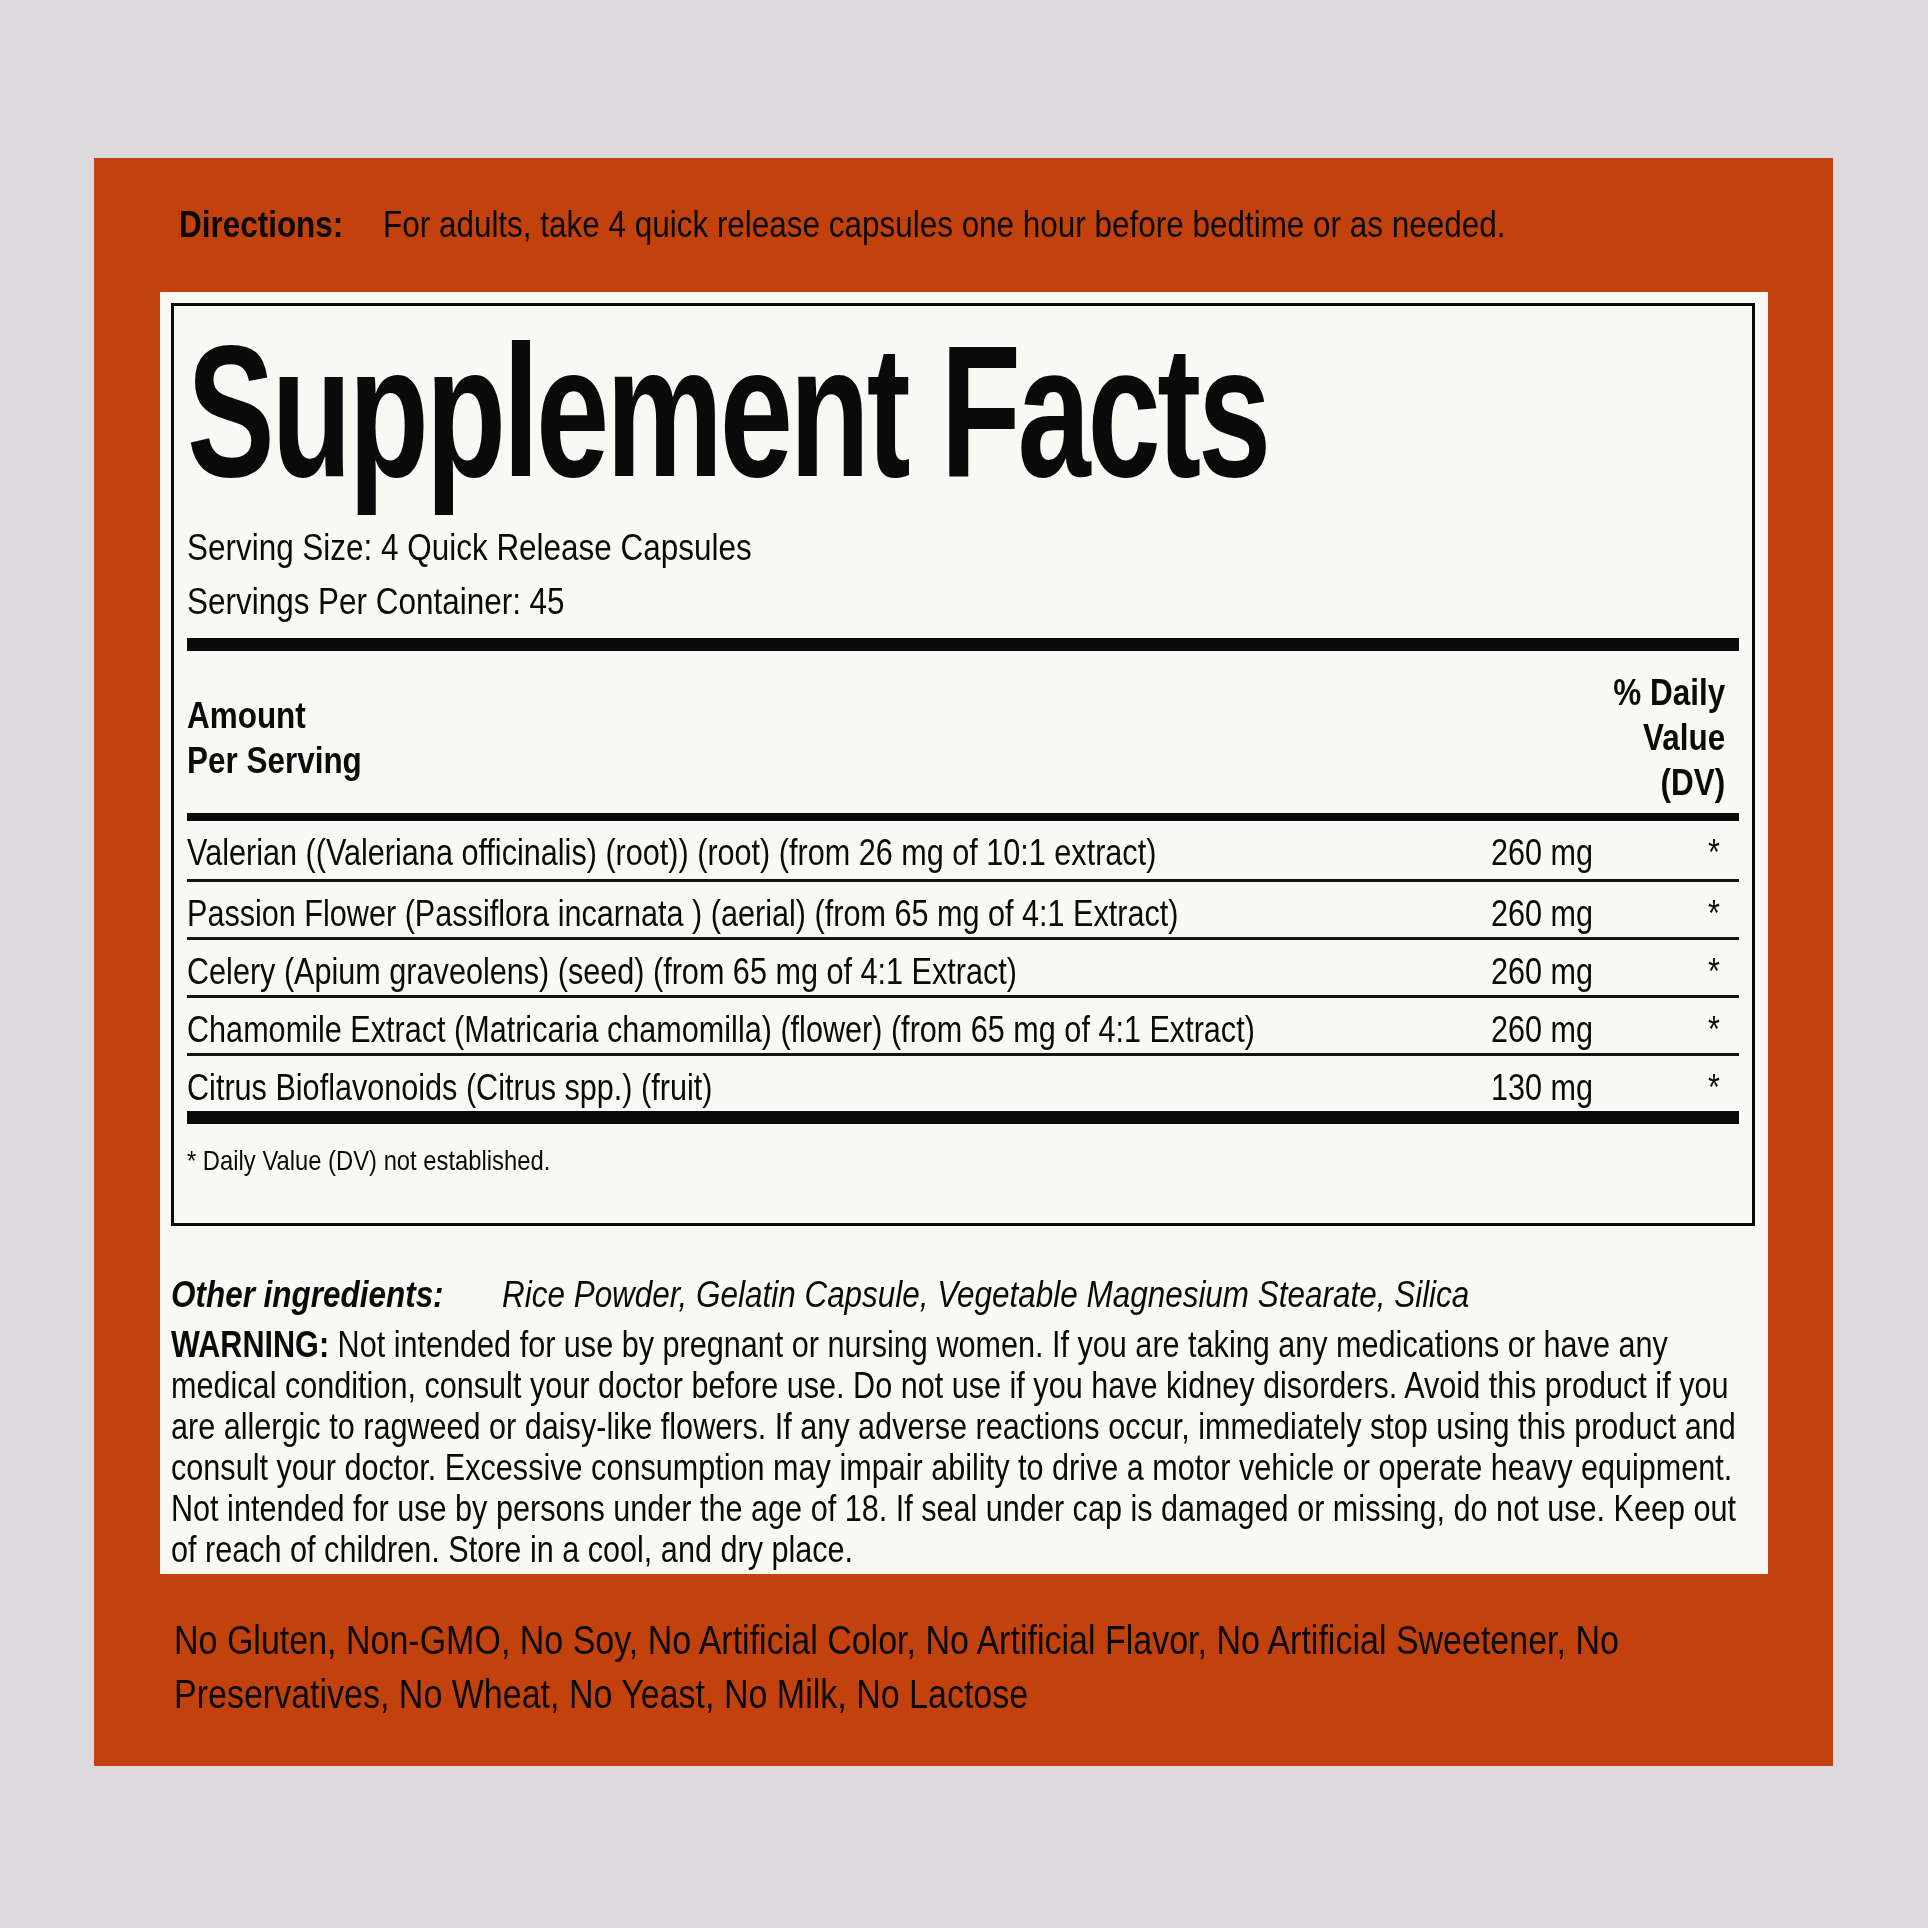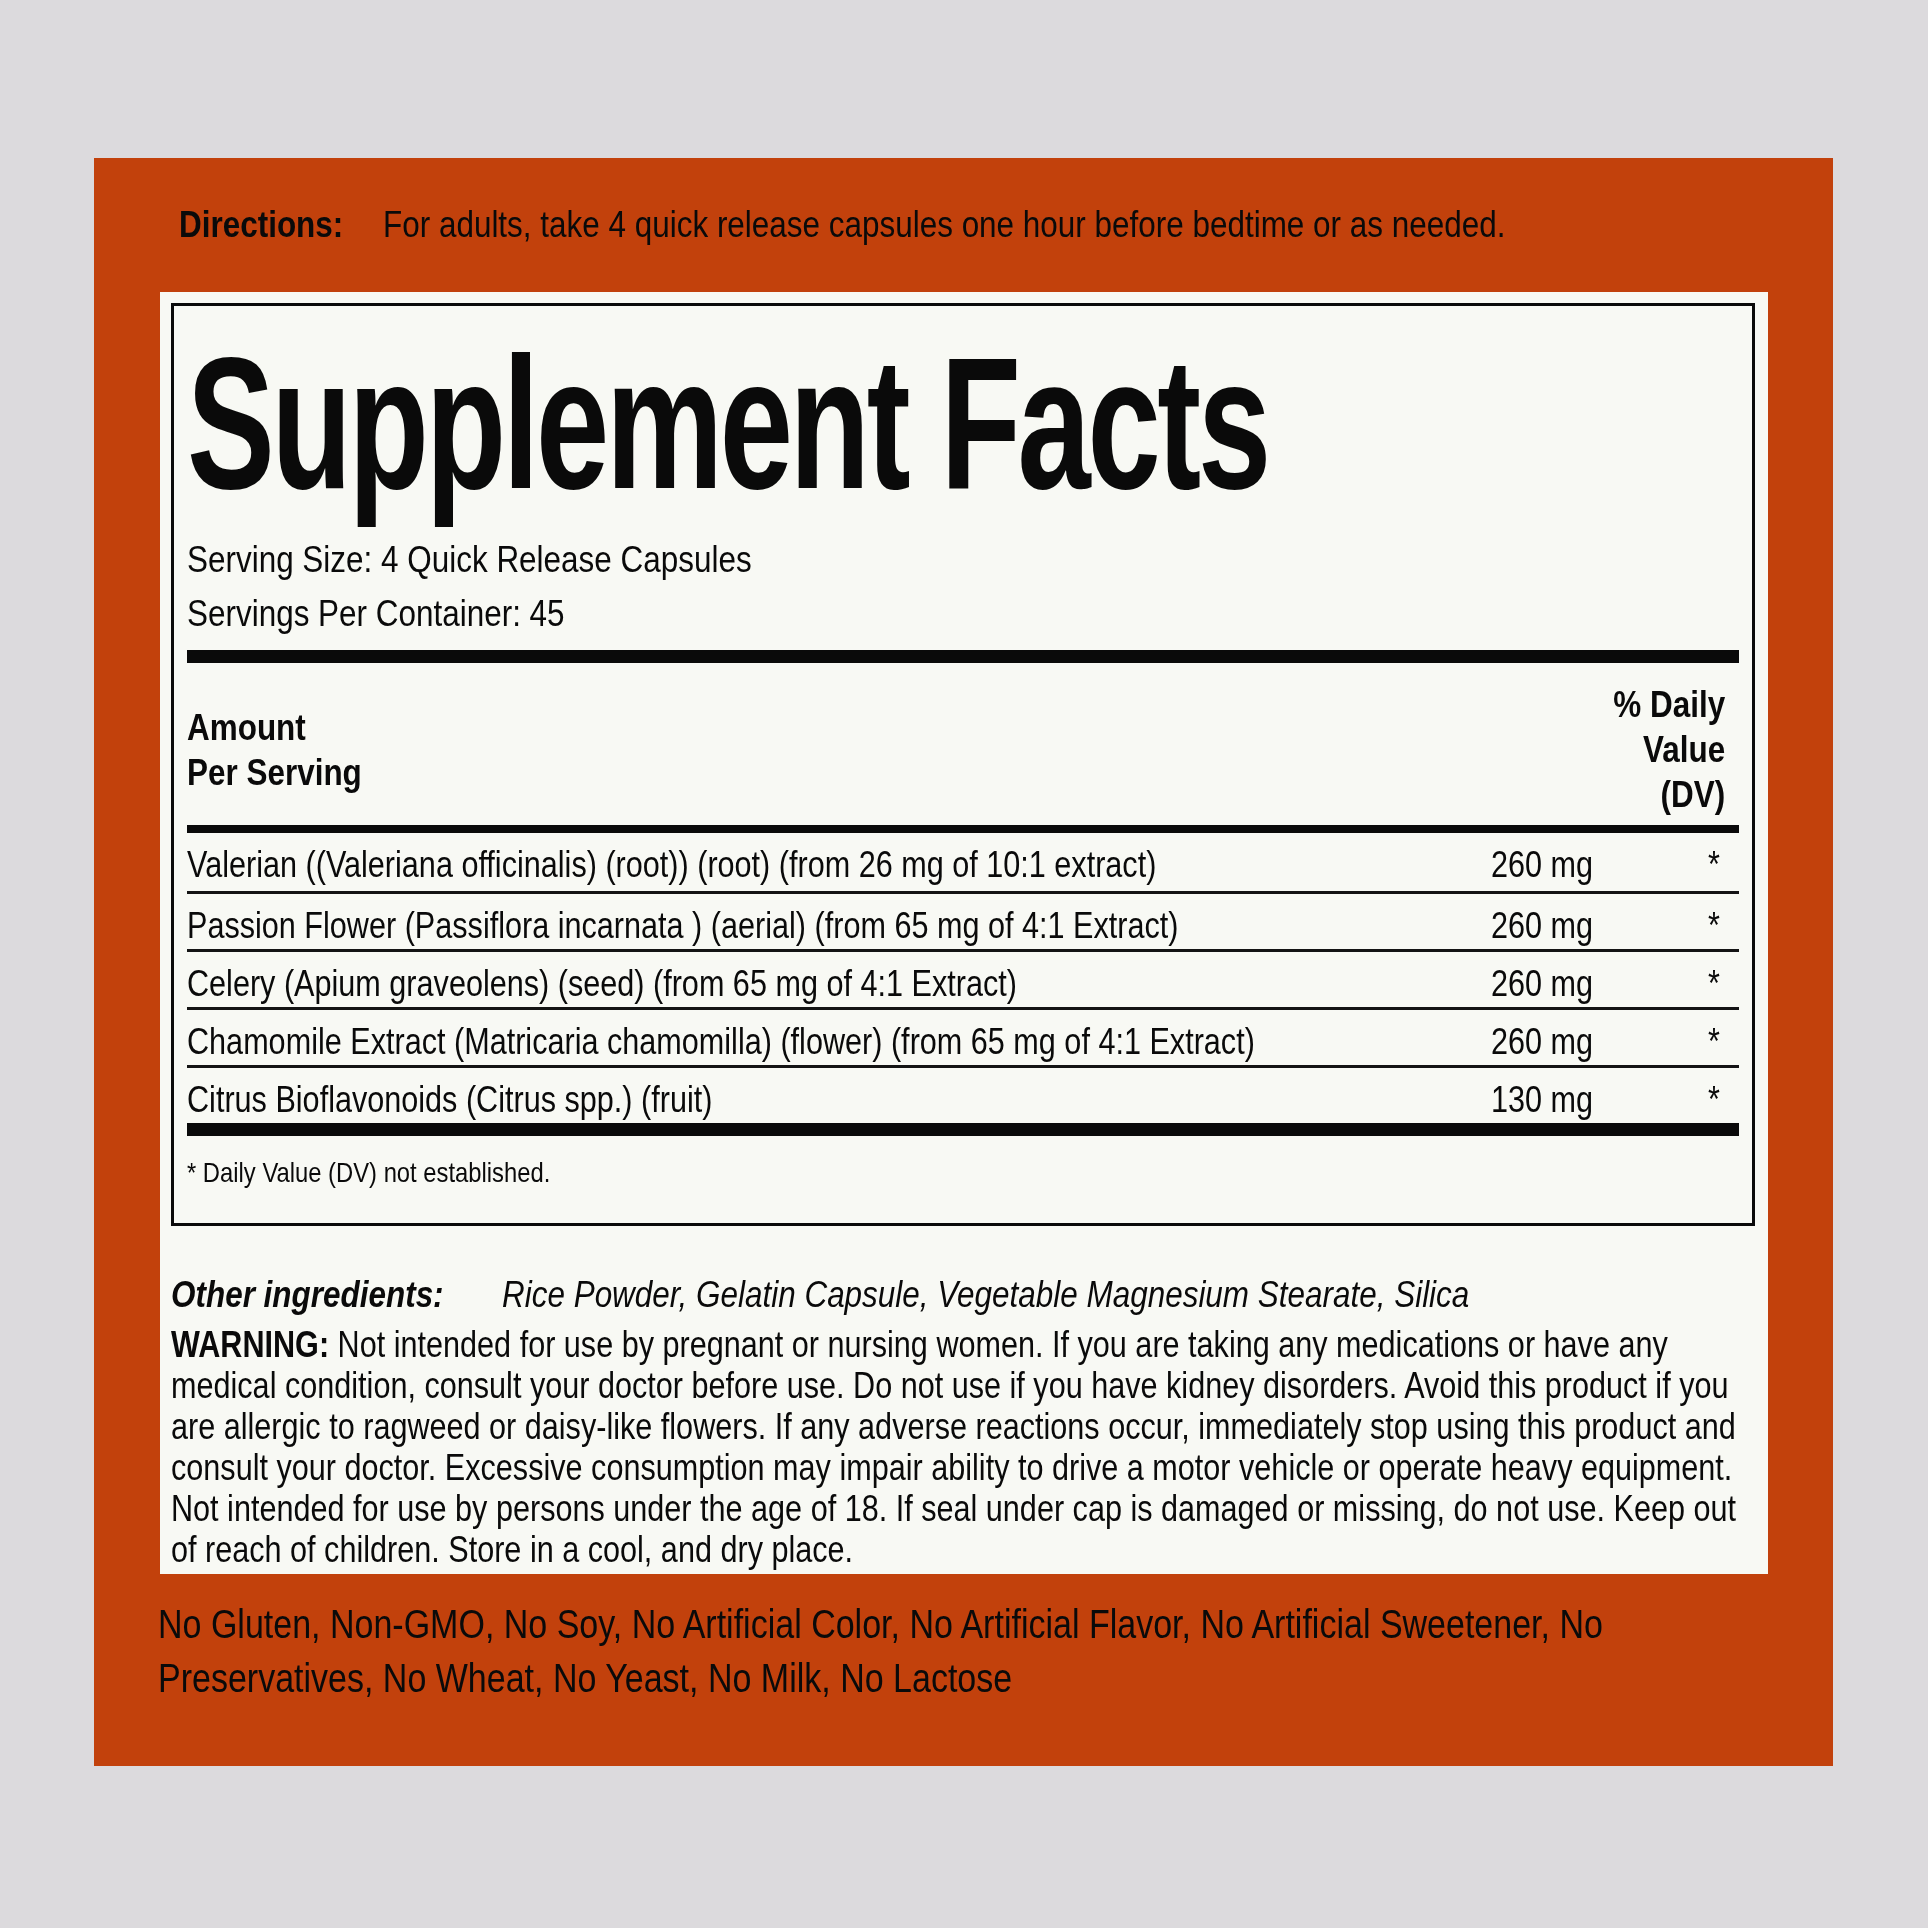--- a/index.html
+++ b/index.html
@@ -30,21 +30,21 @@
   .card{
     position:absolute;left:66px;top:134px;
     width:1608px;height:1282px;
     background:#f8f9f4;
   }
   .box{
     position:absolute;left:11.3px;top:11.3px;
     width:1584px;height:923px;
     box-sizing:border-box;
     border:3.8px solid #0a0a0a;
-    padding:12px 13px;
+    padding:0 13px;
     overflow:hidden;
   }
   .sf-title{
     margin-top:13px;
     font-size:188px;line-height:184px;
     font-weight:bold;
     letter-spacing:-4.7px;
     transform:scaleX(0.70);transform-origin:0 50%;
     white-space:nowrap;
   }
@@ -79,21 +79,21 @@
     font-size:37px;line-height:43px;white-space:nowrap;font-style:italic;
   }
   .warning{
     position:absolute;left:11.3px;top:1032px;margin:0;
     width:1578px;
     font-size:36px;line-height:41px;
   }
   .warning b,.other b{font-weight:bold;}
 
   .claims{
-    position:absolute;left:64px;top:1439px;margin:0;
+    position:absolute;left:64px;top:1439px;margin:16px;
     width:1620px;
     font-size:40px;line-height:54px;
   }
 </style>
 </head>
 <body>
 
 <div class="panel">
 
   <p class="directions"><b><span class="cn">Directions:</span></b> <span class="cn">For adults, take 4 quick release capsules one hour before bedtime or as needed.</span></p>

